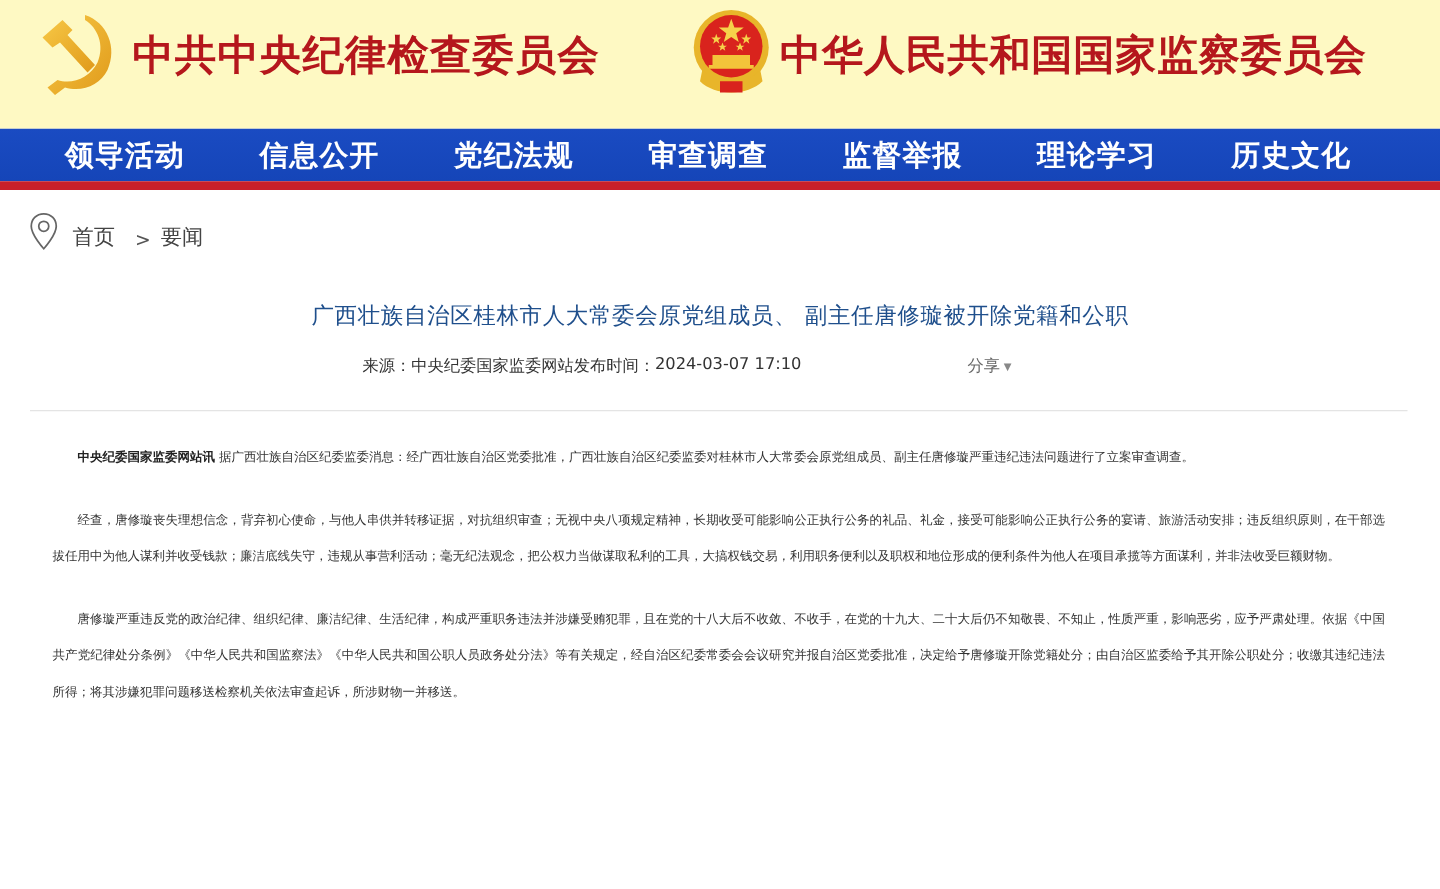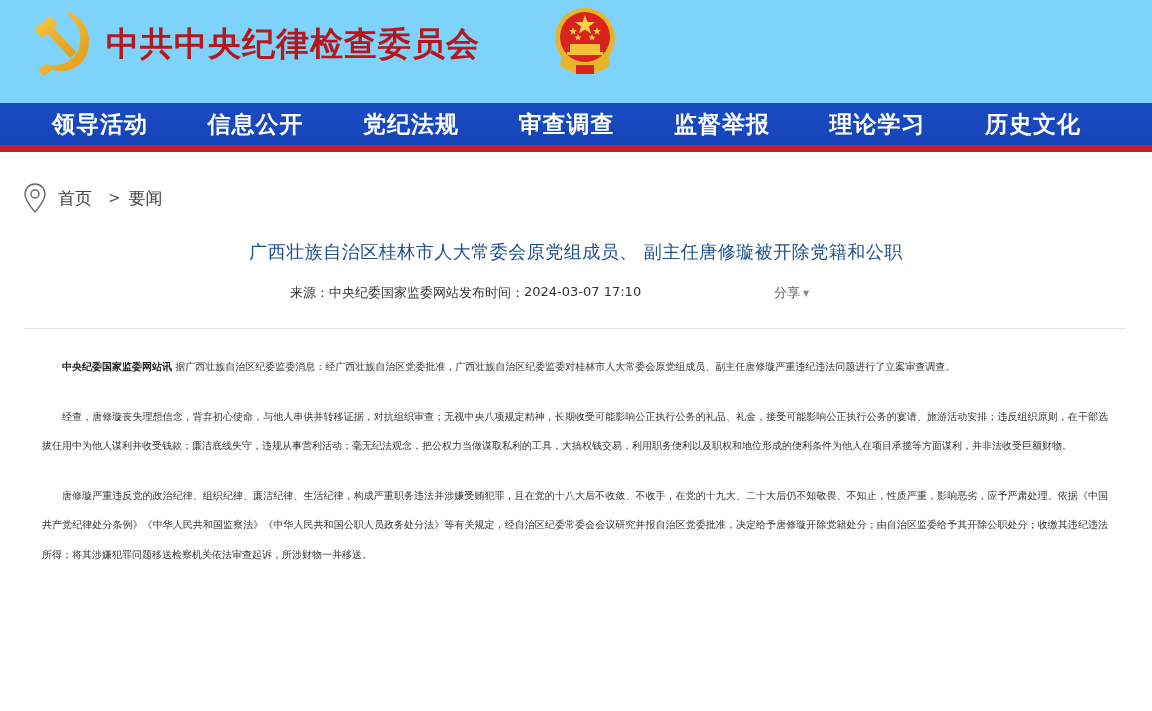--- a/index.html
+++ b/index.html
@@ -1,20 +1,20 @@
 <!DOCTYPE html>
 <html><head>
 <meta charset="utf-8">
 <style>
   * { margin: 0; padding: 0; box-sizing: border-box; }
   html, body { width: 1152px; height: 711px; overflow: hidden; background: #ffffff; }
   body { font-family: "DejaVu Sans", "Liberation Sans", sans-serif; color: #333; }
 
   
-  .banner { position: relative; height: 103px; background: #7dd3fc; }
+  .banner { position: relative; height: 103px; background: #fef9c3; }
   .logo-ccdi { position: absolute; left: 24px; top: 8px; width: 70px; height: 70px; }
   .title-ccdi {
     position: absolute; left: 106px; top: 22px;
     font-family: "DejaVu Serif", "Liberation Serif", serif;
     font-weight: bold; font-size: 33px; color: #b5171c; letter-spacing: 1px;
   }
   .logo-nsc { position: absolute; left: 552px; top: 5px; width: 66px; height: 72px; }
   .title-nsc {
     position: absolute; left: 624px; top: 22px;
     font-family: "DejaVu Serif", "Liberation Serif", serif;
@@ -28,21 +28,21 @@
     display: flex; align-items: center; padding-left: 52px; gap: 20px;
   }
   .nav-stripe { position: absolute; left: 0; top: 145px; width: 1152px; height: 7px; background: #c8202a; }
   .nav-item {
     font-family: "DejaVu Serif", "Liberation Serif", serif;
     font-weight: bold; font-size: 23px; color: #ffffff;
     width: 135.5px; letter-spacing: 1px; white-space: nowrap; cursor: pointer;
   }
 
   
-  .breadcrumb { position: absolute; left: 22px; top: 183px; height: 30px; display: flex; align-items: center; font-size: 17px; color: #444; }
+  .breadcrumb { position: absolute; left: 22px; top: 171px; height: 30px; display: flex; align-items: flex-end; font-size: 17px; color: #444; }
   .bc-pin { width: 26px; height: 32px; margin-right: 10px; }
   .bc-sep { margin: 0 8px 0 16px; font-size: 15px; color: #555; }
   .bc-link { cursor: pointer; }
 
   
   .article-title {
     position: absolute; left: 0; top: 240px; width: 1152px; text-align: center;
     font-size: 18px; font-weight: normal; color: #1f4f8c; letter-spacing: 0.5px;
   }
   .meta { position: absolute; left: 290px; top: 284px; display: flex; font-size: 13px; color: #333; text-align: right; }
@@ -80,20 +80,21 @@
     <polygon points="33,10 35.5,17 43,17 37,21.5 39,28.5 33,24.5 27,28.5 29,21.5 23,17 30.5,17" fill="#f6d24a"></polygon>
     <polygon points="21,22 22,25 25,25 22.6,27 23.5,30 21,28 18.5,30 19.4,27 17,25 20,25" fill="#f6d24a"></polygon>
     <polygon points="45,22 46,25 49,25 46.6,27 47.5,30 45,28 42.5,30 43.4,27 41,25 44,25" fill="#f6d24a"></polygon>
     <polygon points="26,29 27,31.5 29.5,31.5 27.5,33 28.2,35.5 26,34 23.8,35.5 24.5,33 22.5,31.5 25,31.5" fill="#f6d24a"></polygon>
     <polygon points="40,29 41,31.5 43.5,31.5 41.5,33 42.2,35.5 40,34 37.8,35.5 38.5,33 36.5,31.5 39,31.5" fill="#f6d24a"></polygon>
     <rect x="18" y="39" width="30" height="9" fill="#f3c43a"></rect>
     <rect x="15" y="47" width="36" height="3" fill="#f3c43a"></rect>
     <path d="M10 50 C18 64 48 64 56 50 L58 60 C46 72 20 72 8 60 Z" fill="#e8b52a"></path>
     <rect x="24" y="60" width="18" height="9" fill="#d9231d"></rect>
   </svg>
+  <div class="title-nsc">中华人民共和国国家监察委员会</div>
 </div>
 
 <nav class="nav">
   <div class="nav-item">领导活动</div>
   <div class="nav-item">信息公开</div>
   <div class="nav-item">党纪法规</div>
   <div class="nav-item">审查调查</div>
   <div class="nav-item">监督举报</div>
   <div class="nav-item">理论学习</div>
   <div class="nav-item">历史文化</div>

